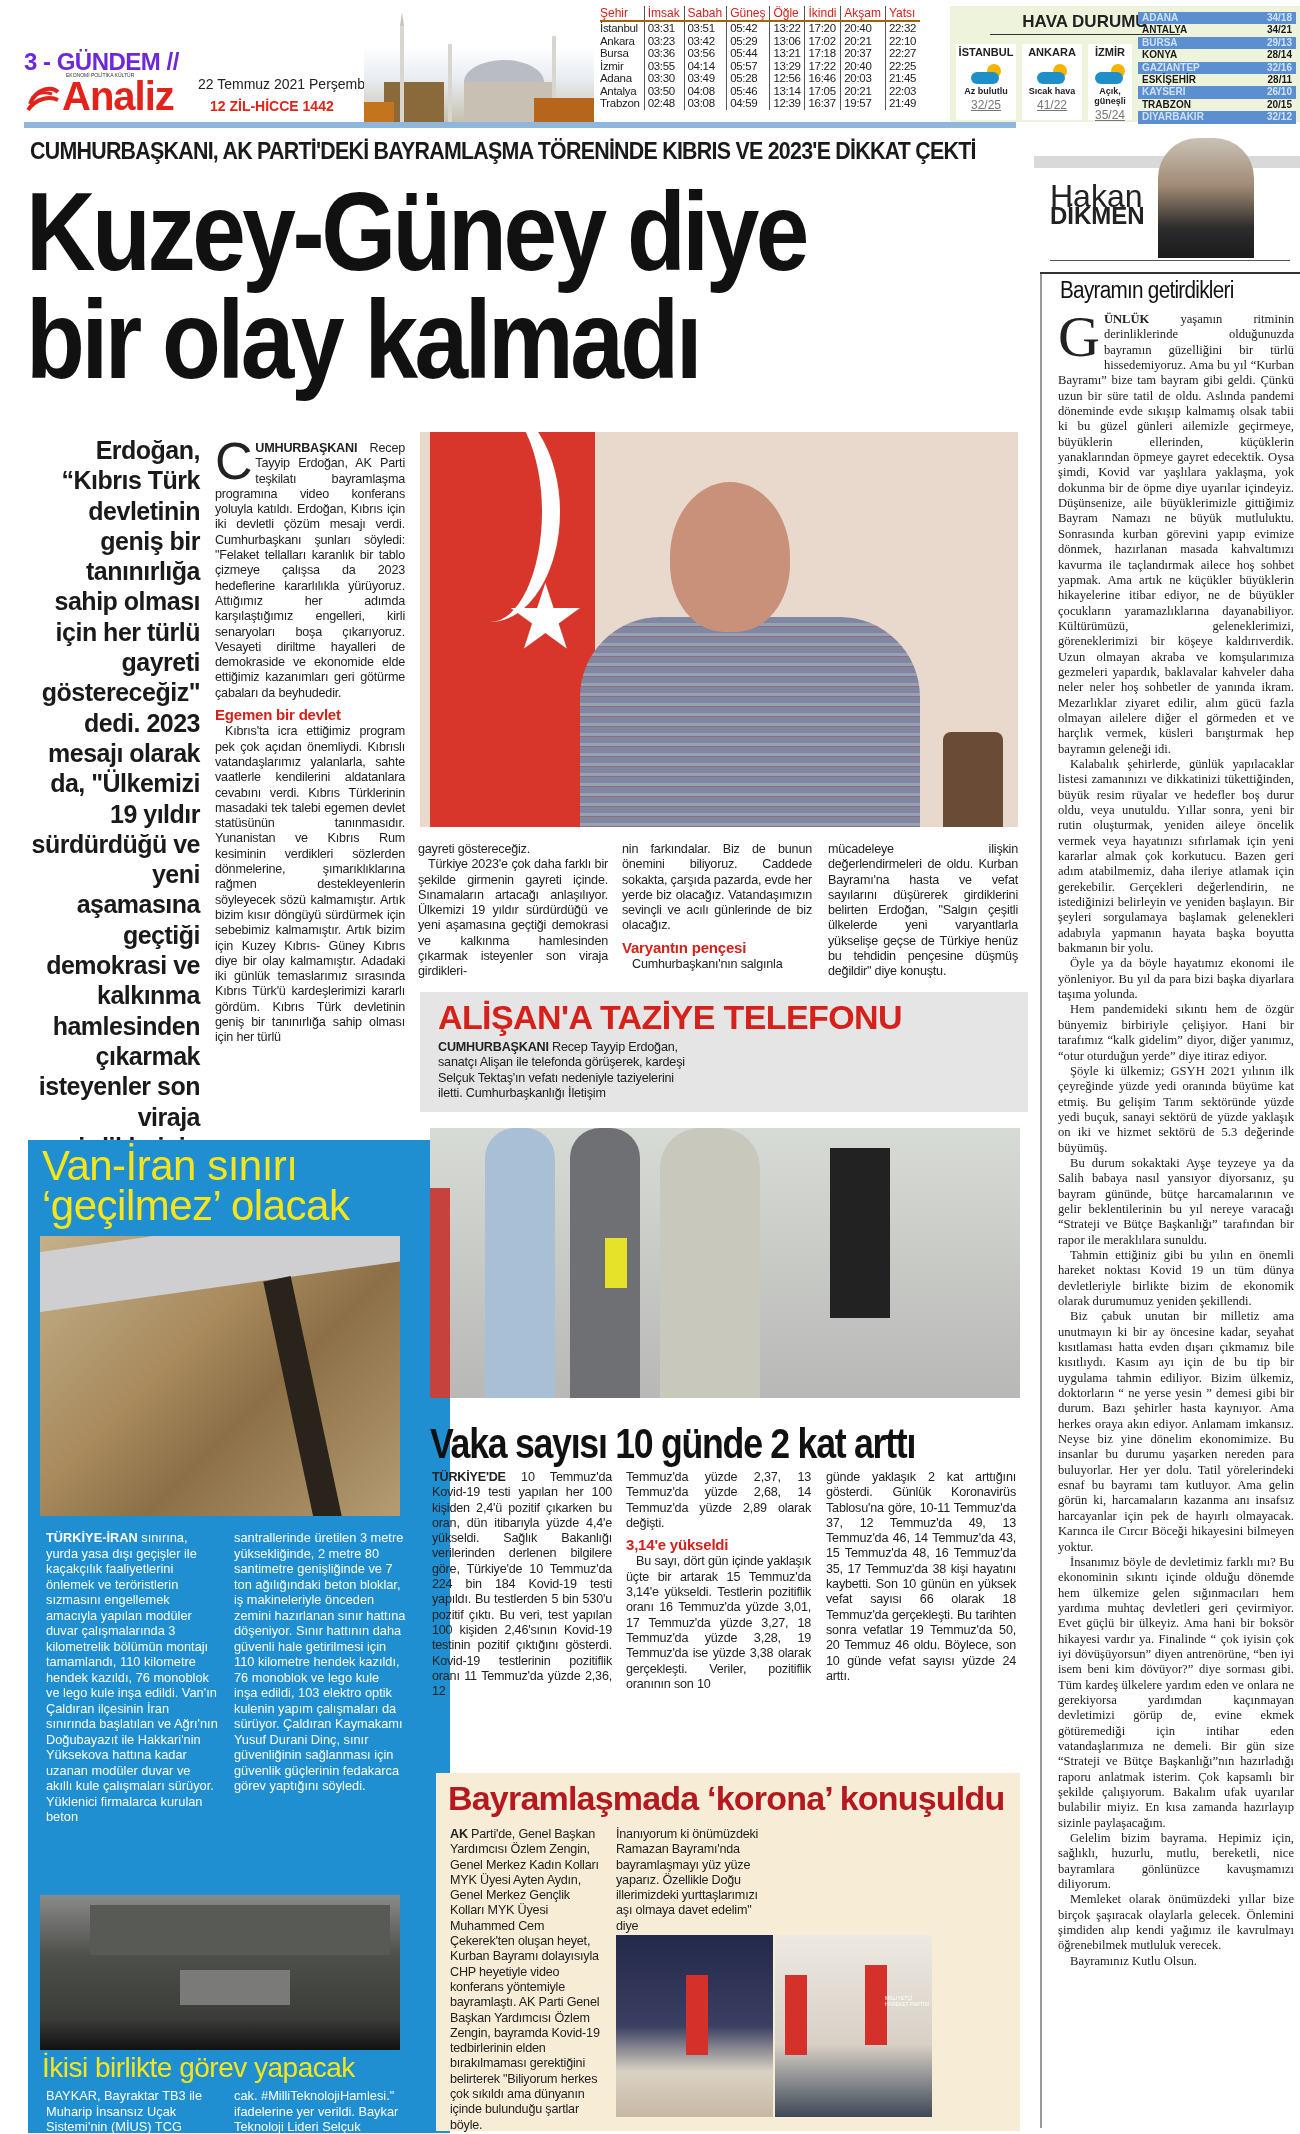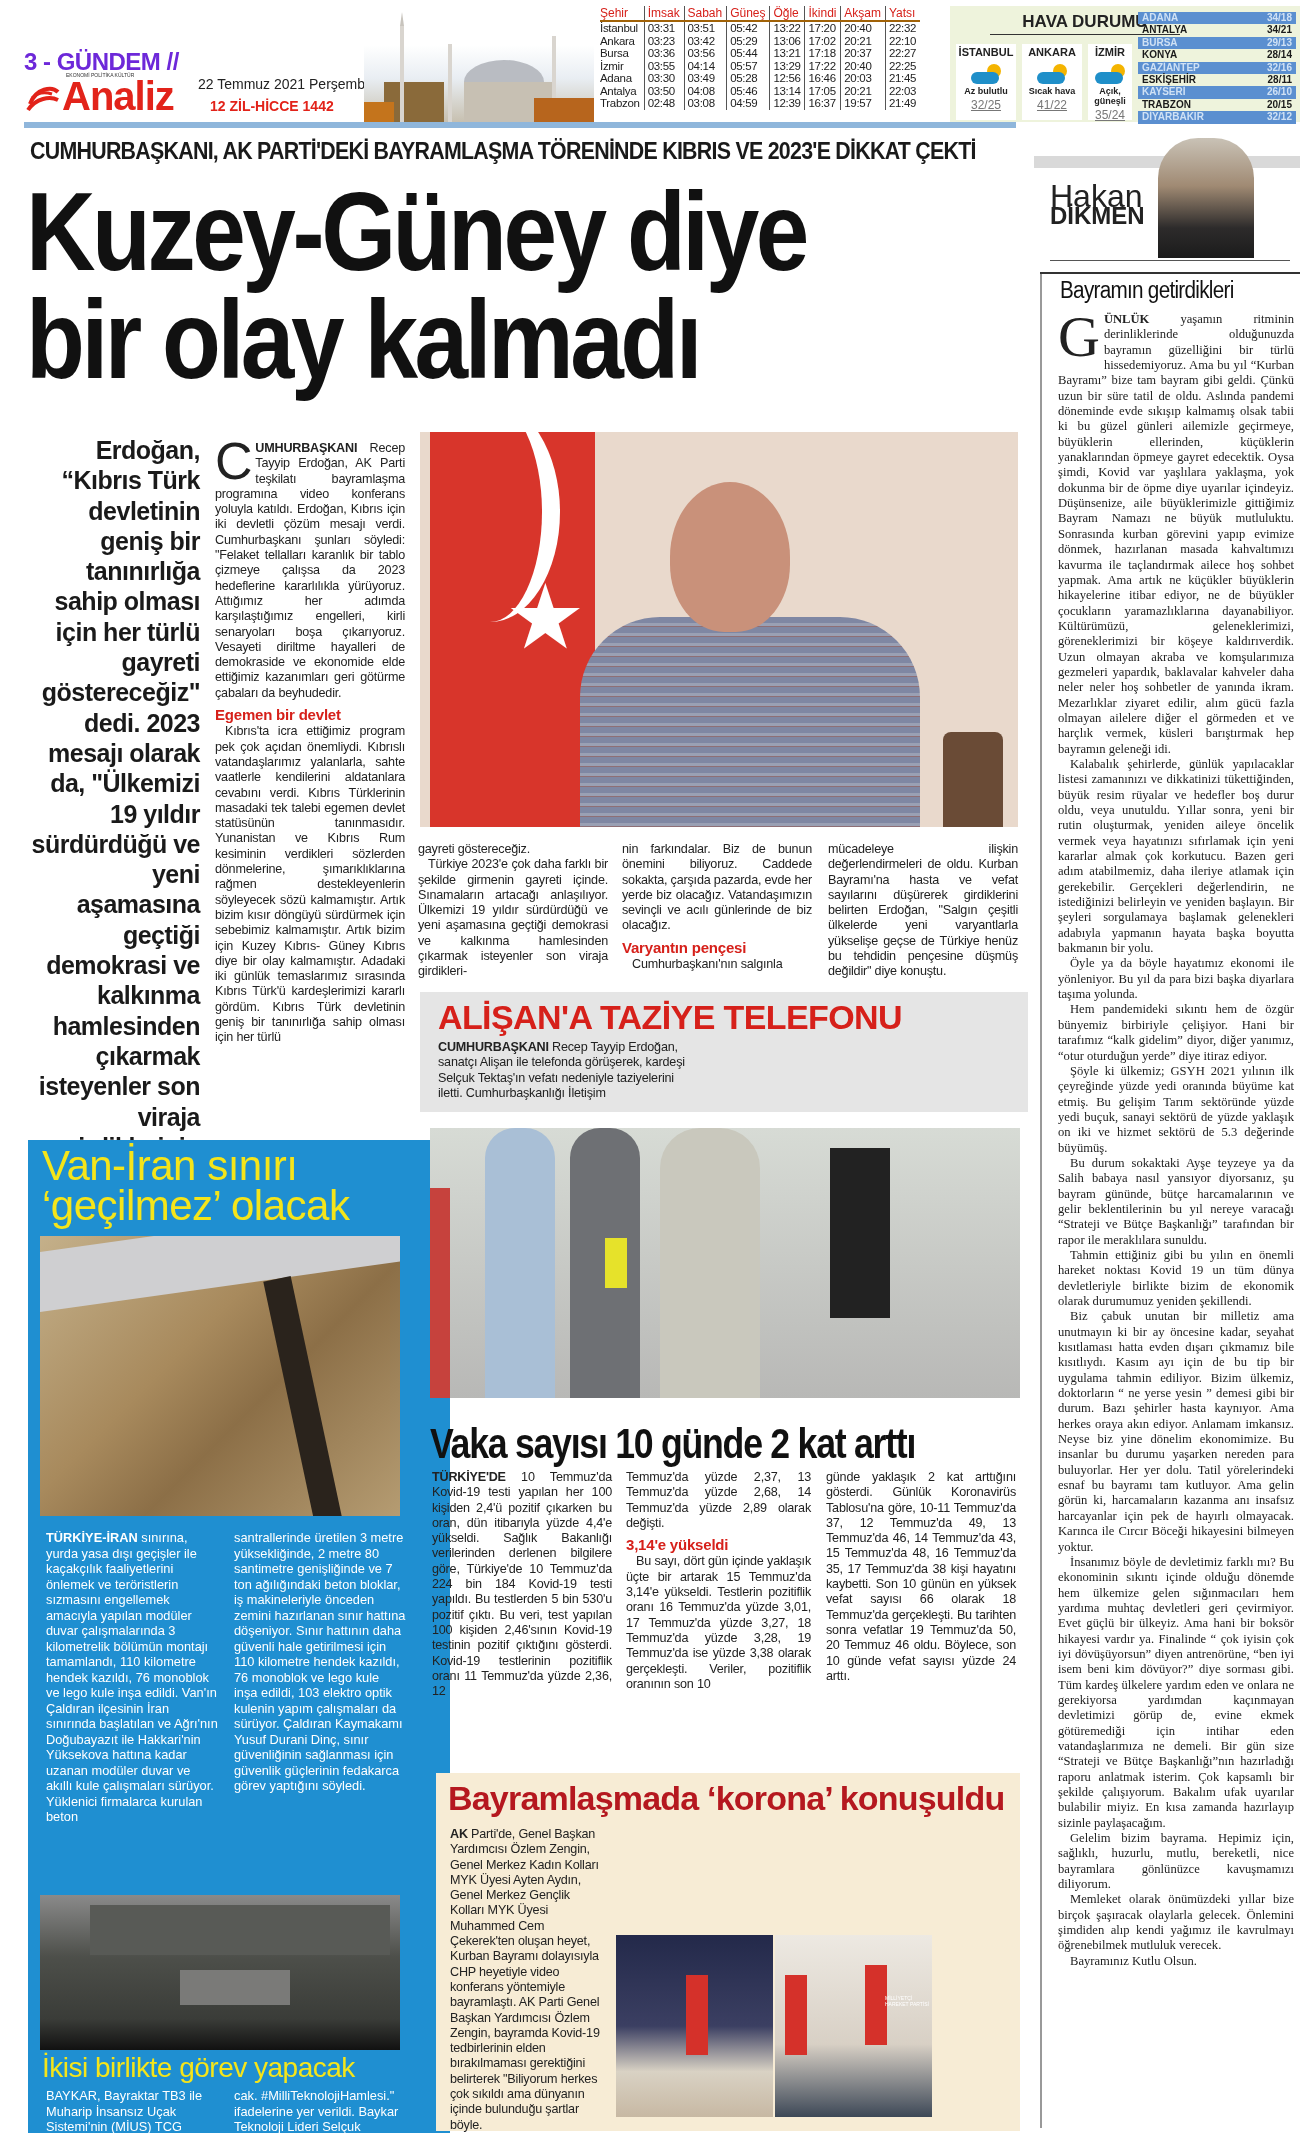--- a/index.html
+++ b/index.html
@@ -406,20 +406,21 @@
   <div class="subhead-red">3,14'e yükseldi</div>
   <p style="text-indent:10px">Bu sayı, dört gün içinde yaklaşık üçte bir artarak 15 Temmuz'da 3,14'e yükseldi. Testlerin pozitiflik oranı 16 Temmuz'da yüzde 3,01, 17 Temmuz'da yüzde 3,27, 18 Temmuz'da yüzde 3,28, 19 Temmuz'da ise yüzde 3,38 olarak gerçekleşti. Veriler, pozitiflik oranının son 10</p>
 </div>
 <div class="abs text-sm col" id="v3">
   <p>günde yaklaşık 2 kat arttığını gösterdi. Günlük Koronavirüs Tablosu'na göre, 10-11 Temmuz'da 37, 12 Temmuz'da 49, 13 Temmuz'da 46, 14 Temmuz'da 43, 15 Temmuz'da 48, 16 Temmuz'da 35, 17 Temmuz'da 38 kişi hayatını kaybetti. Son 10 günün en yüksek vefat sayısı 66 olarak 18 Temmuz'da gerçekleşti. Bu tarihten sonra vefatlar 19 Temmuz'da 50, 20 Temmuz 46 oldu. Böylece, son 10 günde vefat sayısı yüzde 24 arttı.</p>
 </div>
 
 <div class="abs" id="bayram">
   <div class="title">Bayramlaşmada ‘korona’ konuşuldu</div>
   <div class="b1 text-sm"><b>AK</b><span> Parti'de, Genel Başkan Yardımcısı Özlem Zengin, Genel Merkez Kadın Kolları MYK Üyesi Ayten Aydın, Genel Merkez Gençlik Kolları MYK Üyesi Muhammed Cem Çekerek'ten oluşan heyet, Kurban Bayramı dolayısıyla CHP heyetiyle video konferans yöntemiyle bayramlaştı. AK Parti Genel Başkan Yardımcısı Özlem Zengin, bayramda Kovid-19 tedbirlerinin elden bırakılmaması gerektiğini belirterek "Biliyorum herkes çok sıkıldı ama dünyanın içinde bulunduğu şartlar böyle.</span></div>
+  <div class="b2 text-sm">İnanıyorum ki önümüzdeki Ramazan Bayramı'nda bayramlaşmayı yüz yüze yaparız. Özellikle Doğu illerimizdeki yurttaşlarımızı aşı olmaya davet edelim" diye</div>
   <div class="photo">
     <div class="l">
       <div class="mini-flag" style="left:70px;top:40px"></div>
     </div>
     <div class="r">
       <div class="mini-flag" style="left:10px;top:40px"></div>
       <div class="mini-flag" style="left:90px;top:30px"></div>
       <span style="position:absolute;left:110px;top:60px;font-size:5px;color:#fff;">MİLLİYETÇİ HAREKET PARTİSİ</span>
     </div>
   </div>

